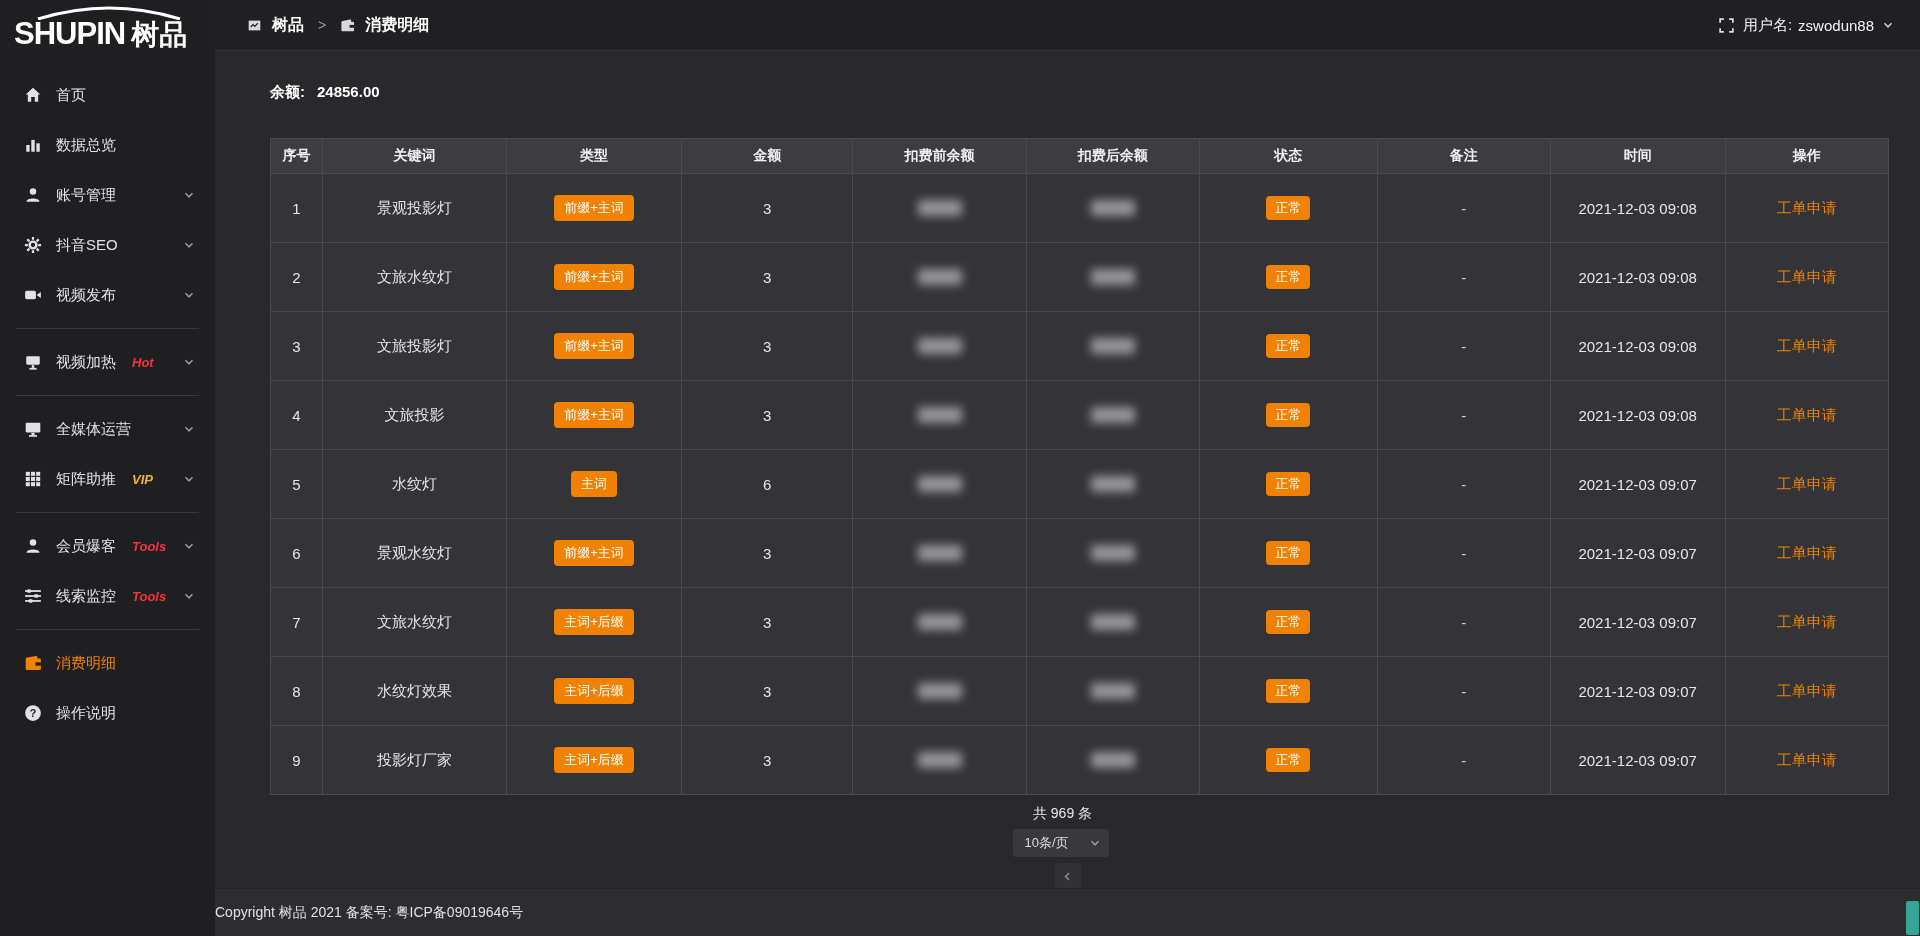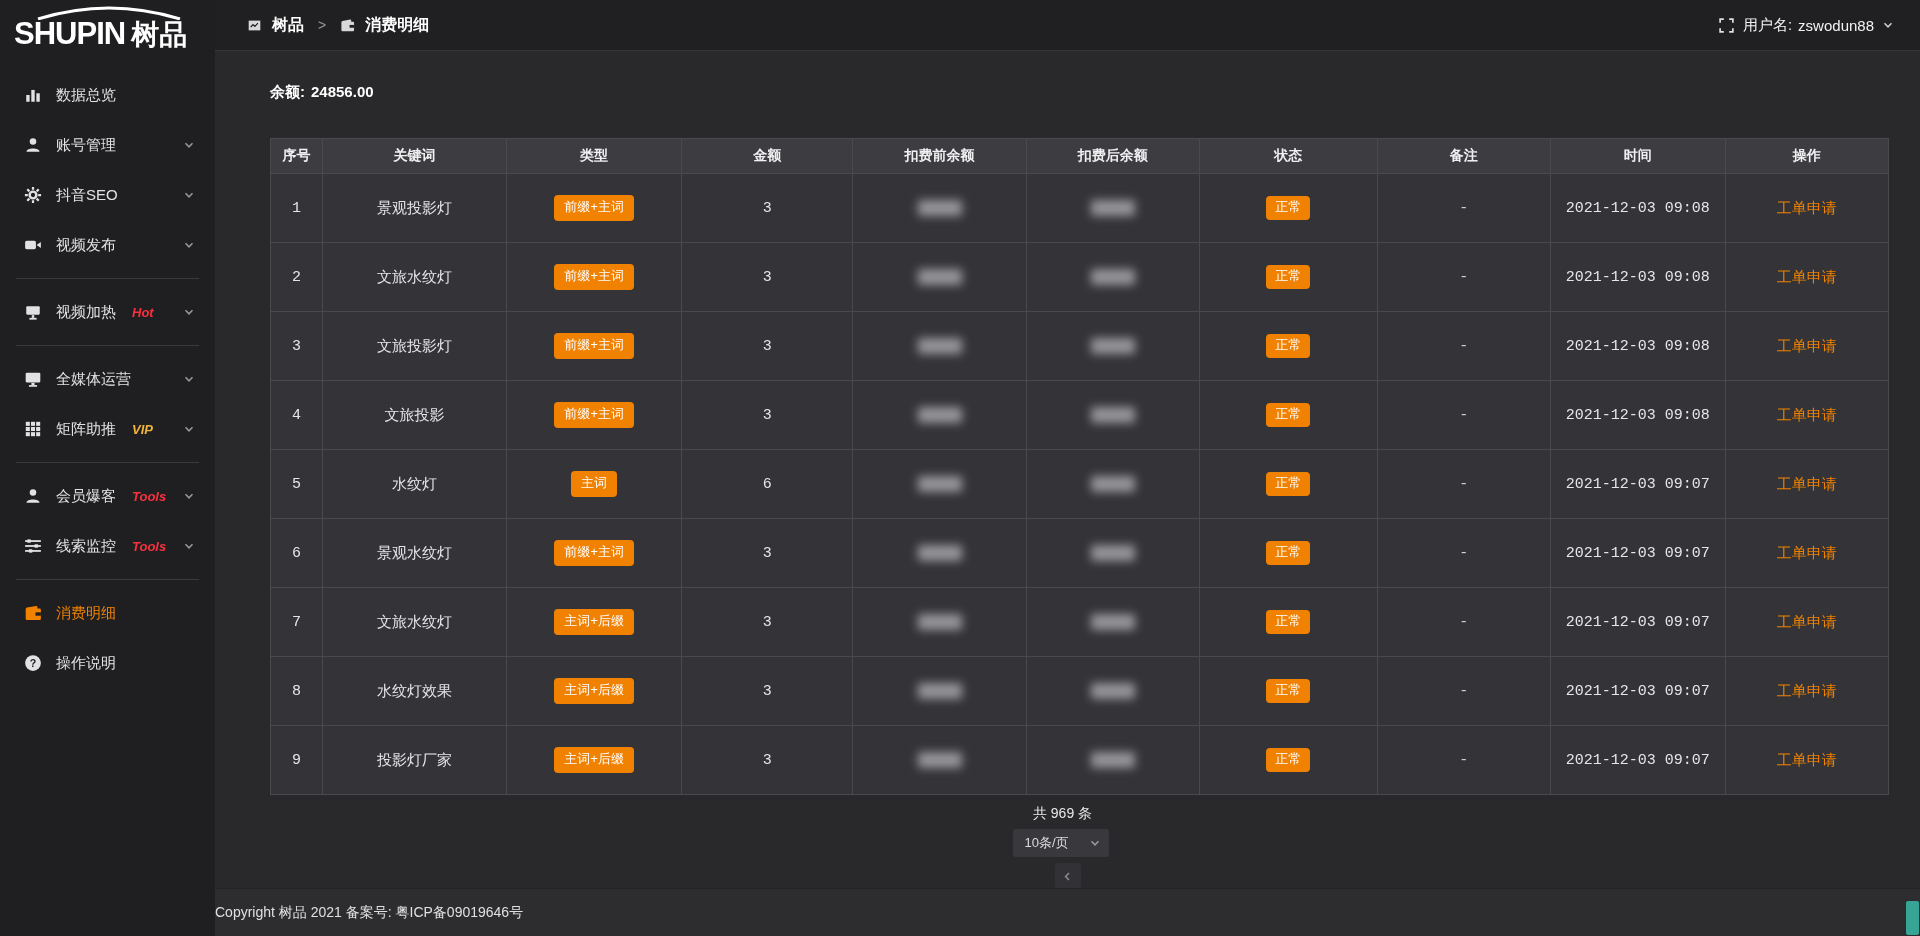--- a/index.html
+++ b/index.html
@@ -31,23 +31,23 @@
   .crumb .icon svg { width:15px; height:15px; }
   .crumb-sep { color:#9a9a9e; font-size:14px; font-weight:normal; padding:0 4px; }
   .header-right { margin-left:auto; display:flex; align-items:center; gap:8px; }
   .fs-icon { width:17px; height:17px; color:#e0e0e2; display:inline-flex; cursor:pointer; }
   .fs-icon svg { width:17px; height:17px; }
   .user-box { display:flex; align-items:center; gap:6px; font-size:15px; color:#f2f2f4; cursor:pointer; }
   .user-box .chev { margin-left:2px; color:#cfcfd2; }
   
   .content { position:absolute; left:215px; right:0; top:51px; bottom:0; background:#29292c; }
   .balance { margin:32px 0 0 55px; font-size:15px; font-weight:bold; color:#fff; }
-  .balance b { margin-left:6px; }
+  .balance b { margin-left:12px; }
   .tbl-wrap { margin:36px 31px 0 55px; }
-  table { width:100%; border-collapse:collapse; table-layout:fixed; background:#343438;font-family:Liberation Mono, monospace; }
+  table { width:100%; border-collapse:collapse; table-layout:fixed; background:#343438; }
   th, td { border:1px solid #4a4a4e; text-align:center; }
   th { height:35px; background:#3d3d41; color:#f0f0f2; font-size:14px; font-weight:bold; }
   td { height:69px; font-size:15px; color:#e6e6e8; }
   .type-badge, .status-badge { display:inline-block; background:#f18101; color:#fff; border-radius:4px;
     font-size:13px; padding:5px 10px; line-height:1.2; }
   .status-badge { padding:4px 9px; }
   .blur-block { width:44px; height:16px; background:#a6a6aa; border-radius:2px; margin:0 auto;
     filter:blur(5px); opacity:.85; }
   .note-cell { color:#cfcfd2; }
   .action-link { color:#f08200; font-size:15px; cursor:pointer; }
@@ -82,20 +82,28 @@
   <div class="logo">
     <svg class="logo-arc" width="150" height="14" viewBox="0 0 150 14" fill="none">
       <path d="M4 13 Q75 -9 146 13" stroke="#ffffff" stroke-width="3"></path>
     </svg>
     <span class="logo-en">SHUPIN</span><span class="logo-cn">树品</span>
   </div>
   <nav class="menu" id="sidebar-menu">
       <div class="side-item">
         <span class="icon">
           <svg viewBox="0 0 16 16" fill="currentColor">
+            <path d="M8 1.5 14.5 7.5 12.6 7.5 12.6 14 9.6 14 9.6 9.8 6.4 9.8 6.4 14 3.4 14 3.4 7.5 1.5 7.5Z"></path>
+          </svg>
+        </span>
+        <span>首页</span>
+      </div>
+      <div class="side-item">
+        <span class="icon">
+          <svg viewBox="0 0 16 16" fill="currentColor">
             <rect x="2" y="8" width="3" height="6"></rect>
             <rect x="6.5" y="3.5" width="3" height="10.5"></rect>
             <rect x="11" y="6.5" width="3" height="7.5"></rect>
           </svg>
         </span>
         <span>数据总览</span>
       </div>
       <div class="side-item">
         <span class="icon">
           <svg viewBox="0 0 16 16" fill="currentColor">

